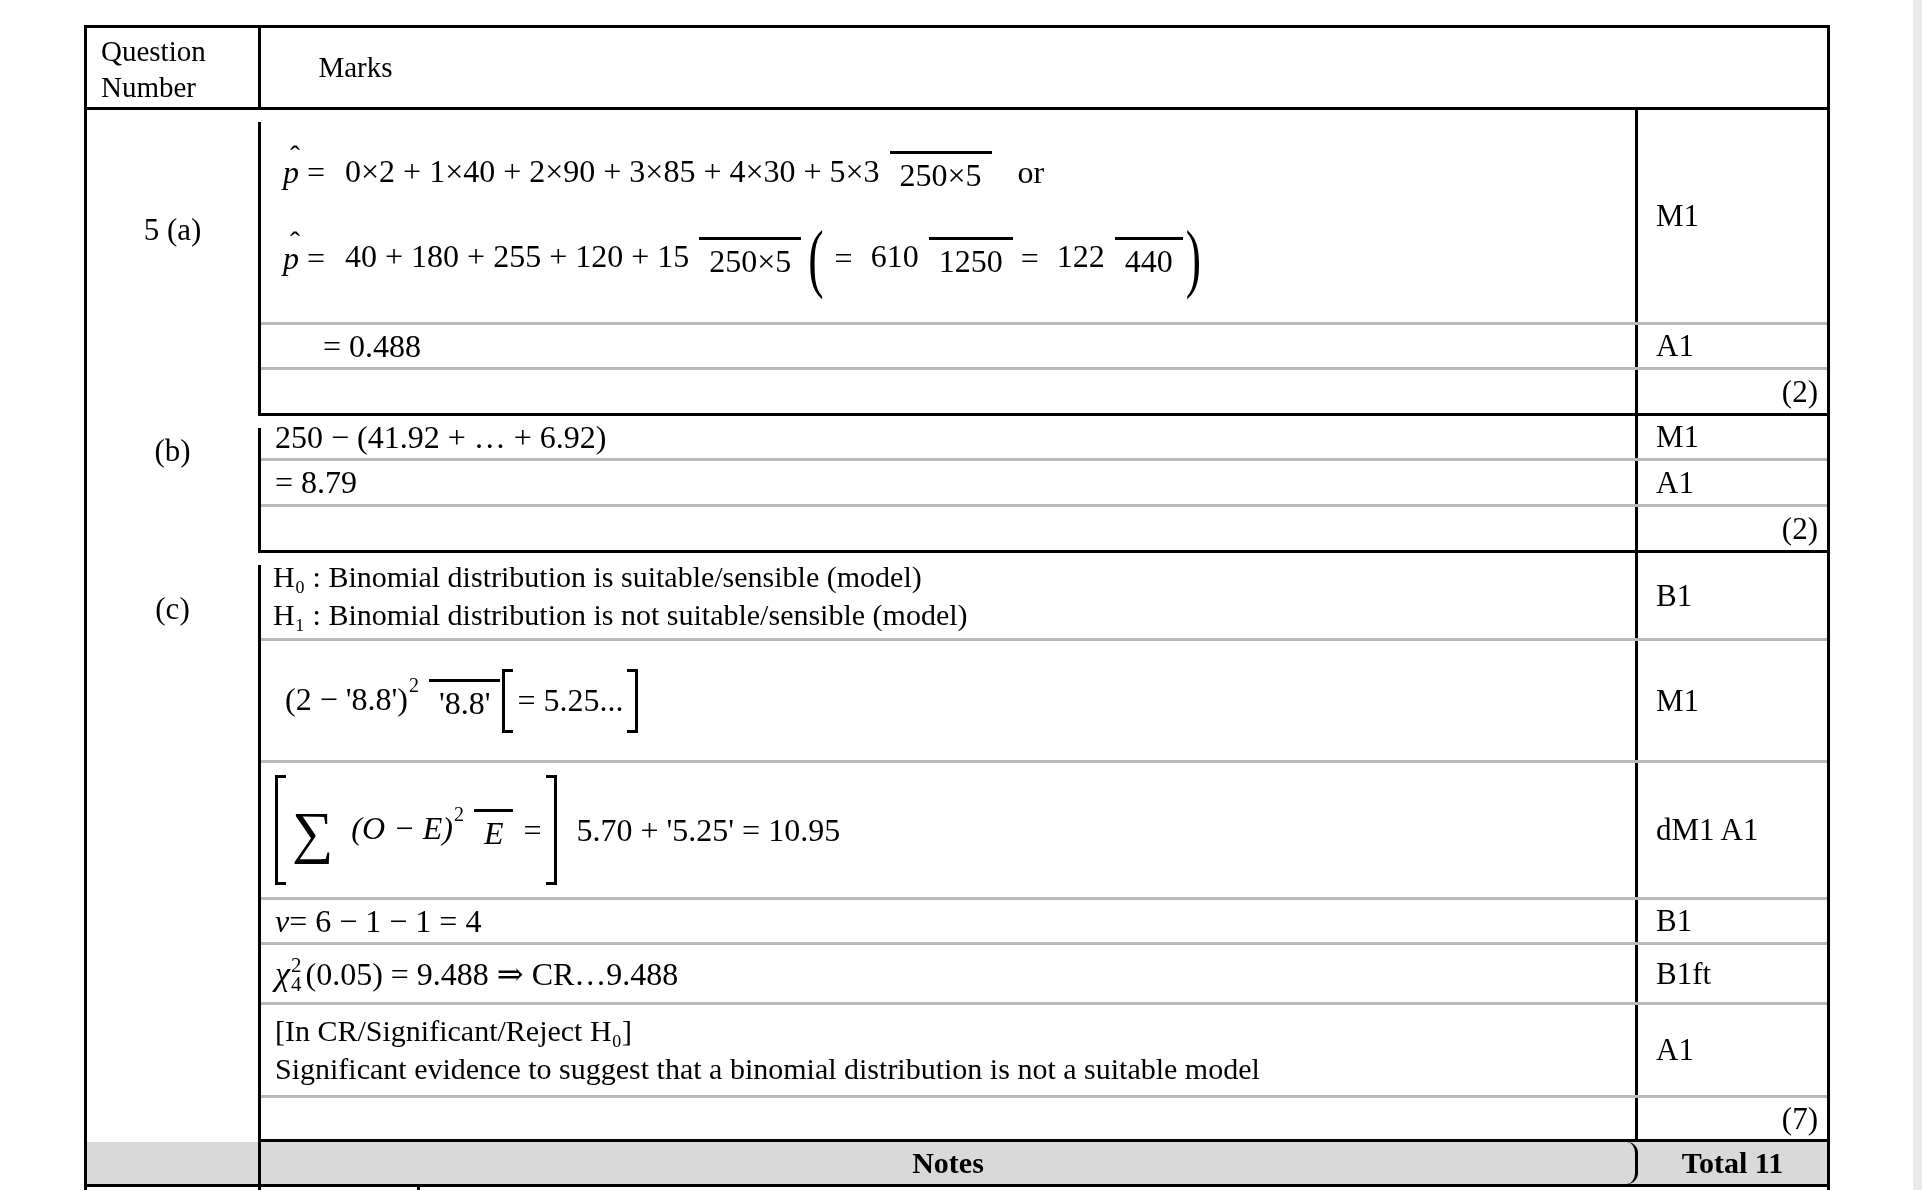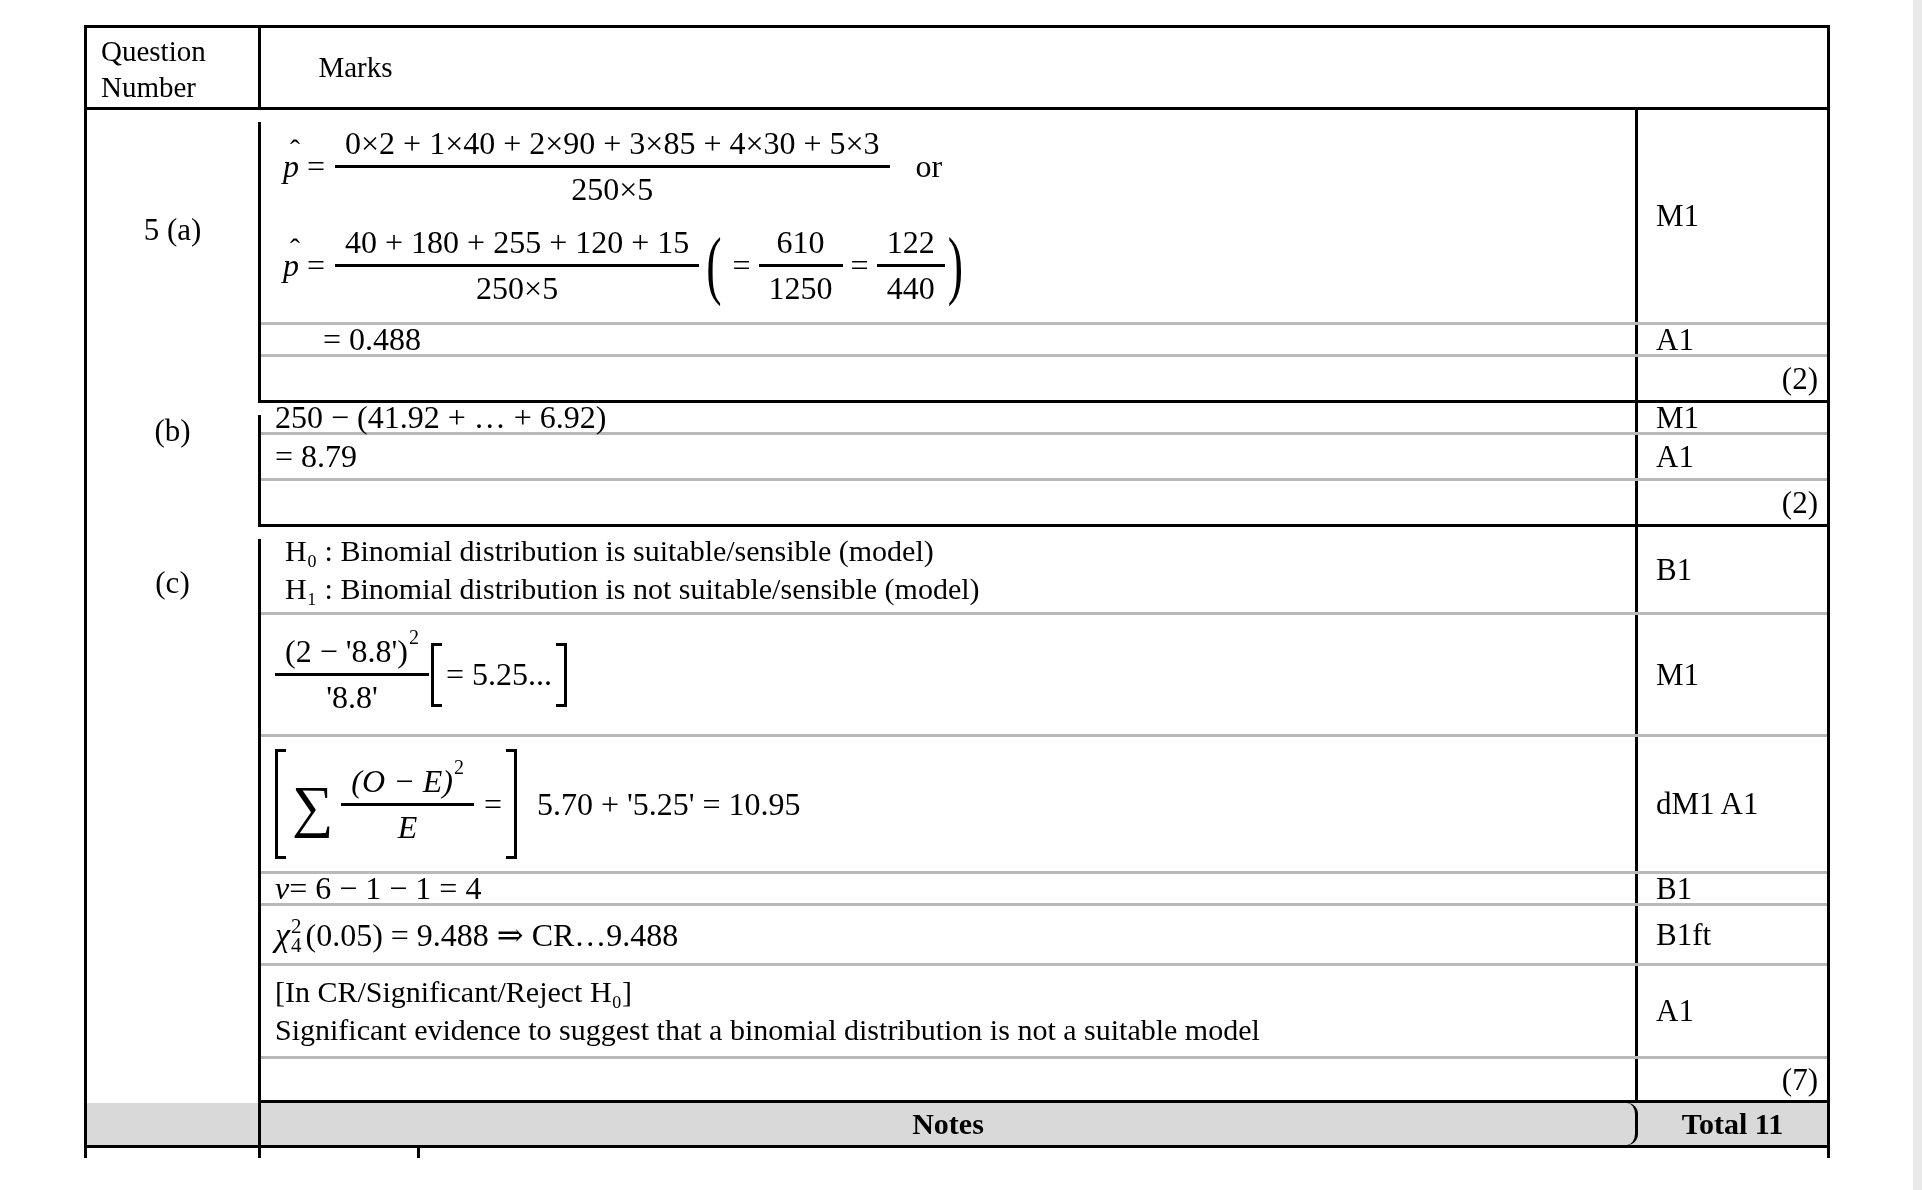--- a/index.html
+++ b/index.html
@@ -20,47 +20,47 @@
   .trow{display:flex;}
   .qcol{width:174px;border-right:3px solid #000;box-sizing:border-box;flex-shrink:0;display:flex;flex-direction:column;align-items:center;margin-top:12px;}
   .qlabel{display:flex;align-items:center;justify-content:center;width:100%;font-size:31px;}
   .sbody{flex:1;display:flex;flex-direction:column;min-width:0;}
   .srow{display:flex;box-sizing:border-box;}
   .gray-b{border-bottom:3px solid #b9b9b9;}
   .black-b{border-bottom:3px solid #000;}
   .scheme{flex:1;border-right:3px solid #000;box-sizing:border-box;min-width:0;display:flex;align-items:center;padding-left:14px;font-size:31px;}
   .marks{width:189px;flex-shrink:0;box-sizing:border-box;display:flex;align-items:center;padding-left:18px;font-size:31px;}
   .marks.count{justify-content:flex-end;padding-left:0;padding-right:9px;}
-  .h215{height:215px}.h45{height:32px}.h46{height:46px}.h88{height:88px}
+  .h215{height:215px}.h45{height:45px}.h46{height:46px}.h88{height:88px}
   .h122{height:122px}.h137{height:137px}.h60{height:60px}.h93{height:93px}.h44{height:44px}
   
   .eqcell{flex-direction:column;align-items:flex-start;justify-content:space-evenly;padding-left:22px;font-size:32px;}
   .eqline{display:flex;align-items:center;}
   .phat{position:relative;font-style:italic;display:inline-block;margin-right:8px;}
   .phat .hat{position:absolute;top:-15px;left:7px;font-size:30px;font-style:normal;}
   .eqsign{margin-right:10px;}
-  .frac{display:inline-flex;flex-direction:column;align-items:center;text-align:center;}
+  .frac{display:inline-flex;align-items:center;text-align:center;}
   .frac .num{padding:0 10px 3px;white-space:nowrap;}
   .frac .den{border-top:3px solid #000;padding:3px 10px 0;align-self:stretch;white-space:nowrap;}
   .numsup{display:inline-flex;align-items:flex-start;padding:0 10px 3px;}
   .numsup .base{white-space:nowrap;}
   .fsup{font-size:20px;line-height:1;transform:translateY(-6px);display:inline-block;margin-left:1px;}
   .orword{margin-left:26px;}
   .bigp{font-size:46px;line-height:1;display:inline-block;transform:scaleY(1.65);margin:0 3px;font-weight:400;}
   .pgroup{display:inline-flex;align-items:center;margin-left:4px;}
   .pgroup .peq{margin:0 8px;}
   
   .cbrk{width:11px;box-sizing:border-box;border:3px solid #000;flex-shrink:0;}
   .cbrk.l{border-right:none;}
   .cbrk.r{border-left:none;}
   .bk62{height:64px;}
   .bk108{height:110px;}
   .sumgrp{display:inline-flex;align-items:center;}
   .sigma{font-size:58px;line-height:1;margin:0 8px 0 6px;transform:translateY(3px);}
-  .twoline{flex-direction:column;align-items:flex-start;justify-content:center;line-height:38px;padding-left:24px;font-size:30px;}
+  .twoline{flex-direction:column;align-items:flex-start;justify-content:center;line-height:38px;padding-left:12px;font-size:30px;}
   .it{font-style:italic;}
   .chis{display:inline-flex;flex-direction:column;align-items:flex-start;font-size:21px;line-height:19px;margin:0 4px 0 1px;transform:translateY(1px);}
   .chisym{font-style:italic;font-size:34px;}
   .rhs{margin-left:20px;white-space:nowrap;}
   .inbr-eq{margin:0 4px 0 10px;}
   
   .notesrow{display:flex;height:45px;border-bottom:3px solid #000;box-sizing:border-box;background:#d9d9d9;}
   .notesrow .nq{width:174px;border-right:3px solid #000;box-sizing:border-box;}
   .notesrow .nc{flex:1;border-right:3px solid #000;box-sizing:border-box;display:flex;align-items:center;justify-content:center;font-weight:bold;font-size:30px;border-radius:11px;}
   .notesrow .nt{width:189px;display:flex;align-items:center;justify-content:center;font-weight:bold;font-size:30px;}

